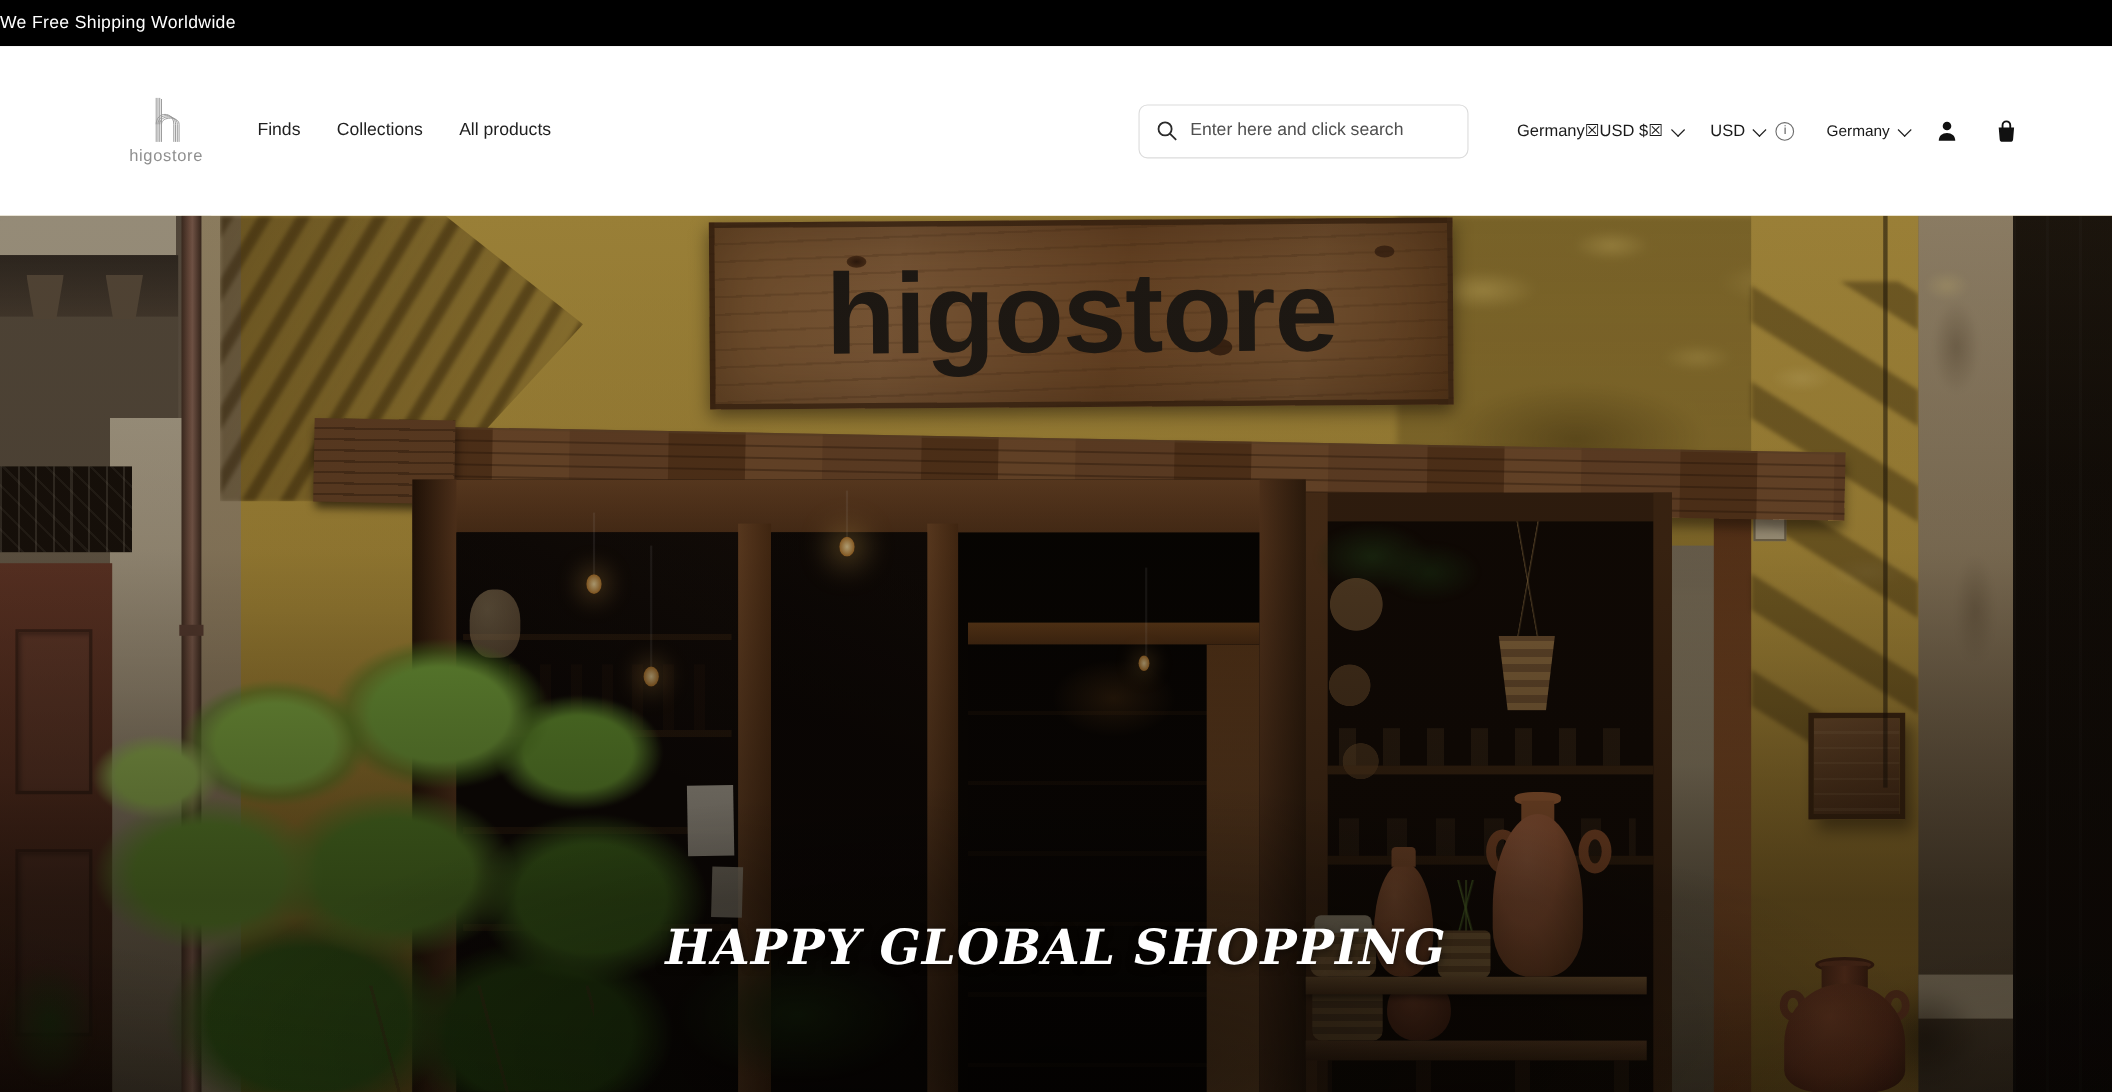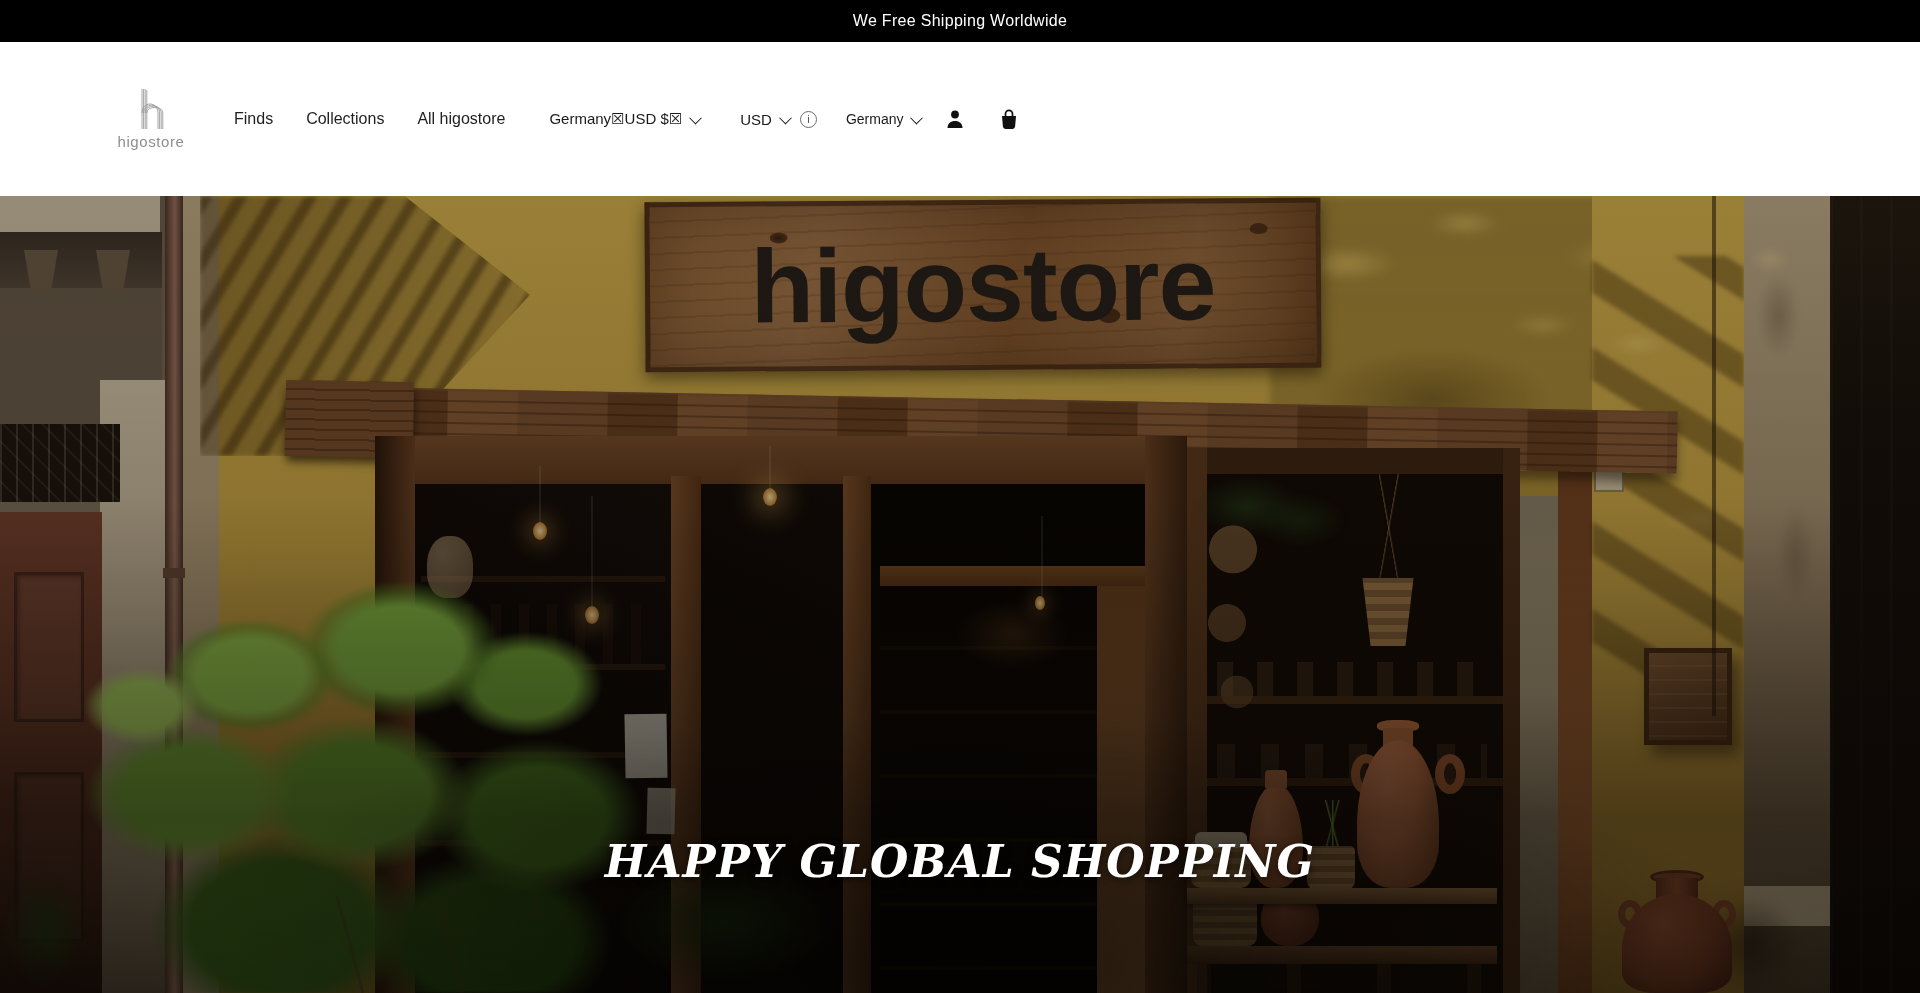--- a/index.html
+++ b/index.html
@@ -2,39 +2,39 @@
 <html><head>
 <meta charset="utf-8">
 <style>
   * { margin:0; padding:0; box-sizing:border-box; }
   html,body { width:1920px; height:993px; overflow:hidden; background:#fff;
     font-family:"Liberation Sans", sans-serif; }
   .page { position:relative; width:1920px; height:993px; }
 
   
   .announce { height:42px; background:#000; color:#fff; display:flex;
-    align-items:center; justify-content:center; font-size:16px; letter-spacing:.3px; }
+    align-items:center; font-size:16px; letter-spacing:.3px; }
 
   
   header { height:154px; background:#fff; display:flex; align-items:center; position:relative; z-index:20; }
   .logo { margin-left:108px; display:flex; flex-direction:column; align-items:center; cursor:pointer; width:86px; }
   .logo svg { display:block; }
   .logo-text { font-size:15px; color:#8f8f8f; letter-spacing:.6px; margin-top:3px; }
   nav { display:flex; gap:33px; margin-left:40px; }
   nav a { font-size:16px; color:#1f1f1f; text-decoration:none; cursor:pointer; }
   .search { margin-left:auto; width:300px; height:49px; border:1px solid #dcdcdc; border-radius:8px;
     display:flex; align-items:center; padding:0 12px 0 14px; background:#fff; }
   .search svg { flex:0 0 auto; margin-right:10px; cursor:pointer; }
   .search input { border:none; outline:none; font-size:16px; color:#333; width:100%;
     font-family:"Liberation Sans", sans-serif; background:transparent; }
   .search input::placeholder { color:#4f4f4f; opacity:1; }
   .hdr-right { display:flex; align-items:center; margin-left:44px; margin-right:84px; }
   .sel { display:flex; align-items:center; cursor:pointer; color:#1a1a1a; white-space:nowrap; }
   .sel-country { font-size:15px; }
-  .sel-currency { font-size:15px; margin-left:40px; }
+  .sel-currency { font-size:15px; margin-left:25px; }
   .sel-lang { font-size:14px; margin-left:29px; }
   .chev { width:9px; height:9px; border-right:1.5px solid #1f1f1f; border-bottom:1.5px solid #1f1f1f;
     transform:rotate(45deg) translate(-1px,-1px); margin-left:9px; flex:0 0 auto; }
   .info { width:17px; height:17px; border:1.3px solid #6b6b6b; border-radius:50%; color:#555;
     font-size:11px; display:flex; align-items:center; justify-content:center; margin-left:10px;
     font-style:normal; cursor:pointer; }
   .icon-btn { margin-left:0; cursor:pointer; display:flex; align-items:center; }
   .icon-person { margin-left:22px; }
   .icon-bag { margin-left:30px; }
 
@@ -293,23 +293,30 @@
             <path d="M12.8,2 V41 M12.8,25 C12.8,17.5 28.8,17.5 28.8,25 V41"></path>
           </g>
         </svg>
       </span>
       <span class="logo-text">higostore</span>
     </div>
 
     <nav>
       <a>Finds</a>
       <a>Collections</a>
-      <a>All higostore</a>
+      <a>All products</a>
     </nav>
 
+    <div class="search">
+      <svg width="22" height="22" viewBox="0 0 24 24">
+        <circle cx="10" cy="10" r="6.5" stroke="#2a2a2a" stroke-width="1.8" fill="none"></circle>
+        <line x1="15" y1="15" x2="20.5" y2="20.5" stroke="#2a2a2a" stroke-width="1.8" stroke-linecap="round"></line>
+      </svg>
+      <input type="text" placeholder="Enter here and click search" style="">
+    </div>
 
     <div class="hdr-right">
       <div class="sel sel-country">
         <span>Germany☒USD $☒</span>
         <i class="chev"></i>
       </div>
       <div class="sel sel-currency">
         <span>USD</span>
         <i class="chev"></i>
         <span class="info">i</span>

